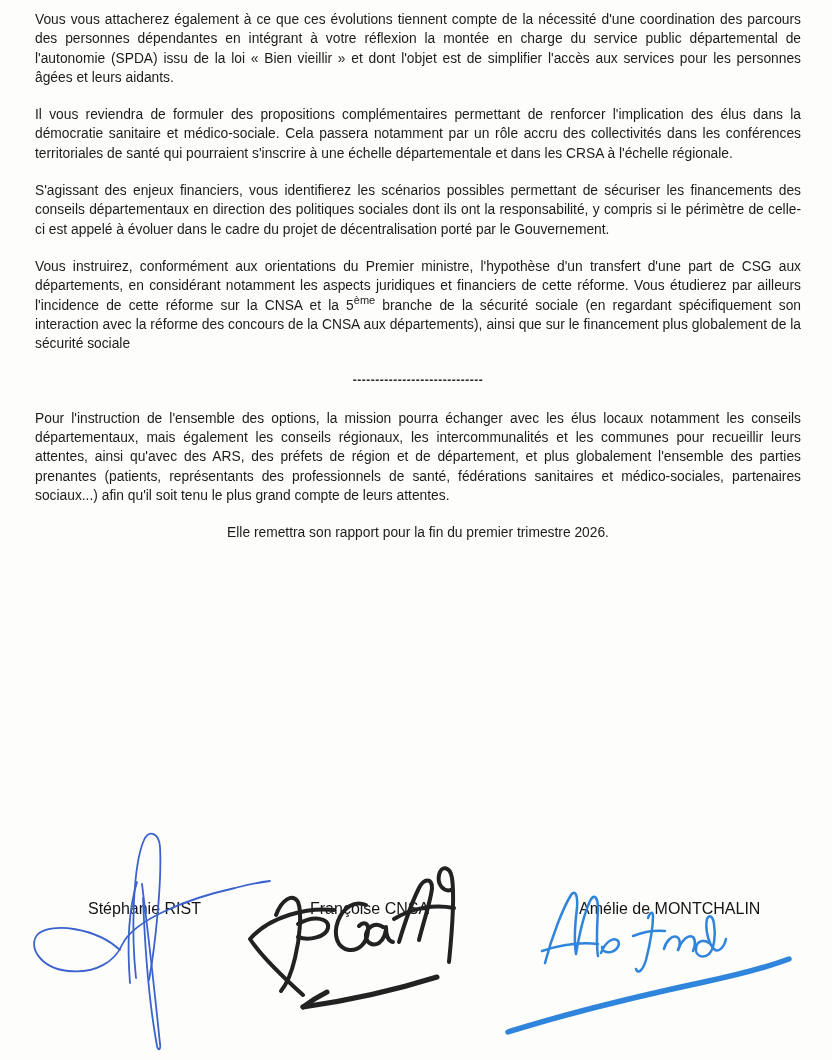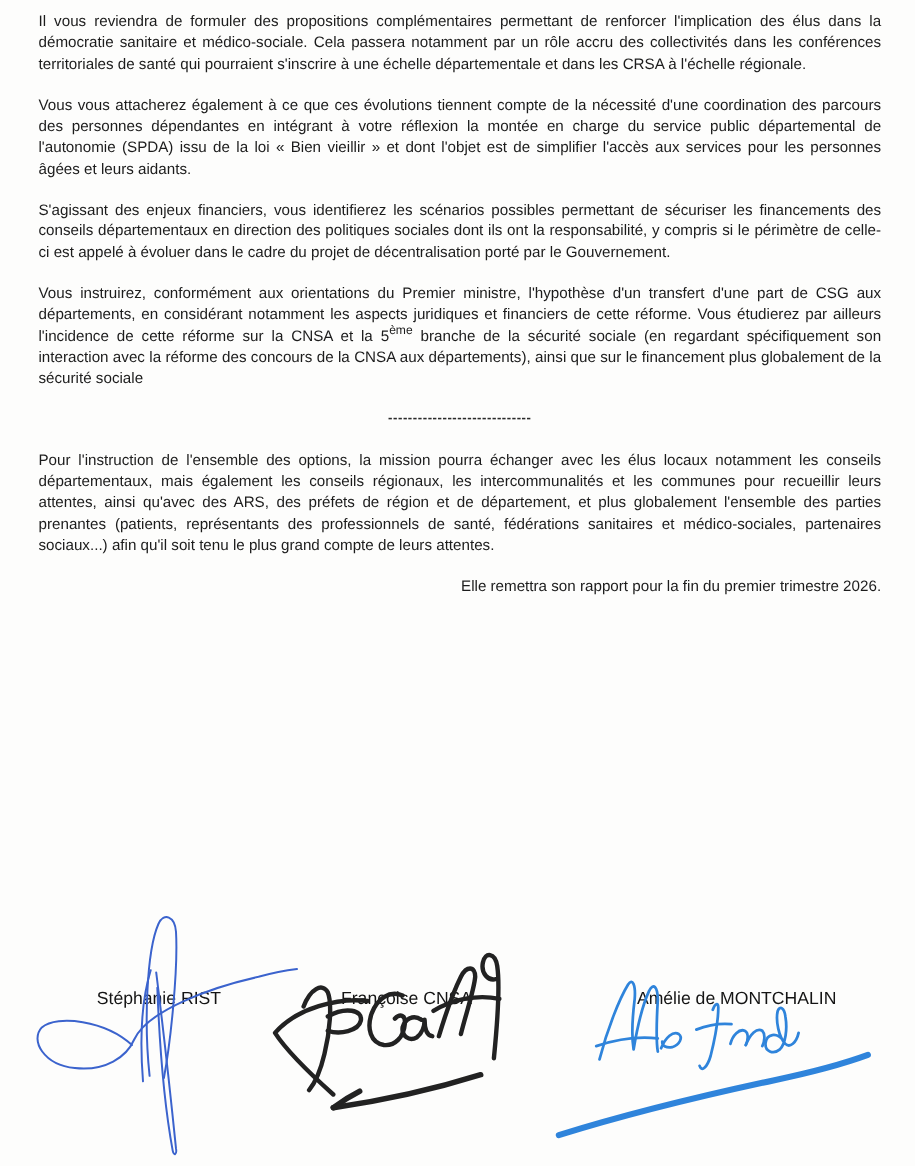--- a/index.html
+++ b/index.html
@@ -13,21 +13,21 @@
   }
   .content {
     position:absolute;
     left:35px; top:10px;
     width:766px;
     font-size:13.8px;
     line-height:19.3px;
     text-align:justify;
   }
   .content p { margin:0 0 18px 0; }
-  .content p.no-just { text-align:right; }
+  .content p.no-just { text-align:center; }
   sup.ord {
     font-size:11px;
     vertical-align:super;
     line-height:0;
     margin-top:48px;
   }
   .sep {
     text-align:center;
     margin:6px 0 24px 0;
     letter-spacing:0.5px;
@@ -52,22 +52,22 @@
     width:832px; height:240px;
   }
   svg.sigs path { fill:none; stroke-linecap:round; stroke-linejoin:round; }
 </style>
 </head>
 <body>
 
 <div class="page">
 
   <div class="content">
+    <p>Vous vous attacherez également à ce que ces évolutions tiennent compte de la nécessité d'une coordination des parcours des personnes dépendantes en intégrant à votre réflexion la montée en charge du service public départemental de l'autonomie (SPDA) issu de la loi « Bien vieillir » et dont l'objet est de simplifier l'accès aux services pour les personnes âgées et leurs aidants.</p>
     <p>Il vous reviendra de formuler des propositions complémentaires permettant de renforcer l'implication des élus dans la démocratie sanitaire et médico-sociale. Cela passera notamment par un rôle accru des collectivités dans les conférences territoriales de santé qui pourraient s'inscrire à une échelle départementale et dans les CRSA à l'échelle régionale.</p>
-    <p>Vous vous attacherez également à ce que ces évolutions tiennent compte de la nécessité d'une coordination des parcours des personnes dépendantes en intégrant à votre réflexion la montée en charge du service public départemental de l'autonomie (SPDA) issu de la loi « Bien vieillir » et dont l'objet est de simplifier l'accès aux services pour les personnes âgées et leurs aidants.</p>
     <p>S'agissant des enjeux financiers, vous identifierez les scénarios possibles permettant de sécuriser les financements des conseils départementaux en direction des politiques sociales dont ils ont la responsabilité, y compris si le périmètre de celle-ci est appelé à évoluer dans le cadre du projet de décentralisation porté par le Gouvernement.</p>
     <p><span>Vous instruirez, conformément aux orientations du Premier ministre, l'hypothèse d'un transfert d'une part de CSG aux départements, en considérant notamment les aspects juridiques et financiers de cette réforme. Vous étudierez par ailleurs l'incidence de cette réforme sur la CNSA et la 5</span><sup class="ord">ème</sup><span> branche de la sécurité sociale (en regardant spécifiquement son interaction avec la réforme des concours de la CNSA aux départements), ainsi que sur le financement plus globalement de la sécurité sociale</span></p>
     <p class="sep">-----------------------------</p>
     <p>Pour l'instruction de l'ensemble des options, la mission pourra échanger avec les élus locaux notamment les conseils départementaux, mais également les conseils régionaux, les intercommunalités et les communes pour recueillir leurs attentes, ainsi qu'avec des ARS, des préfets de région et de département, et plus globalement l'ensemble des parties prenantes (patients, représentants des professionnels de santé, fédérations sanitaires et médico-sociales, partenaires sociaux...) afin qu'il soit tenu le plus grand compte de leurs attentes.</p>
     <p class="no-just">Elle remettra son rapport pour la fin du premier trimestre 2026.</p>
   </div>
 
   <div class="sig-name rist">Stéphanie RIST</div>
   <div class="sig-name gatel">Françoise CNSA</div>
   <div class="sig-name montchalin">Amélie de MONTCHALIN</div>

